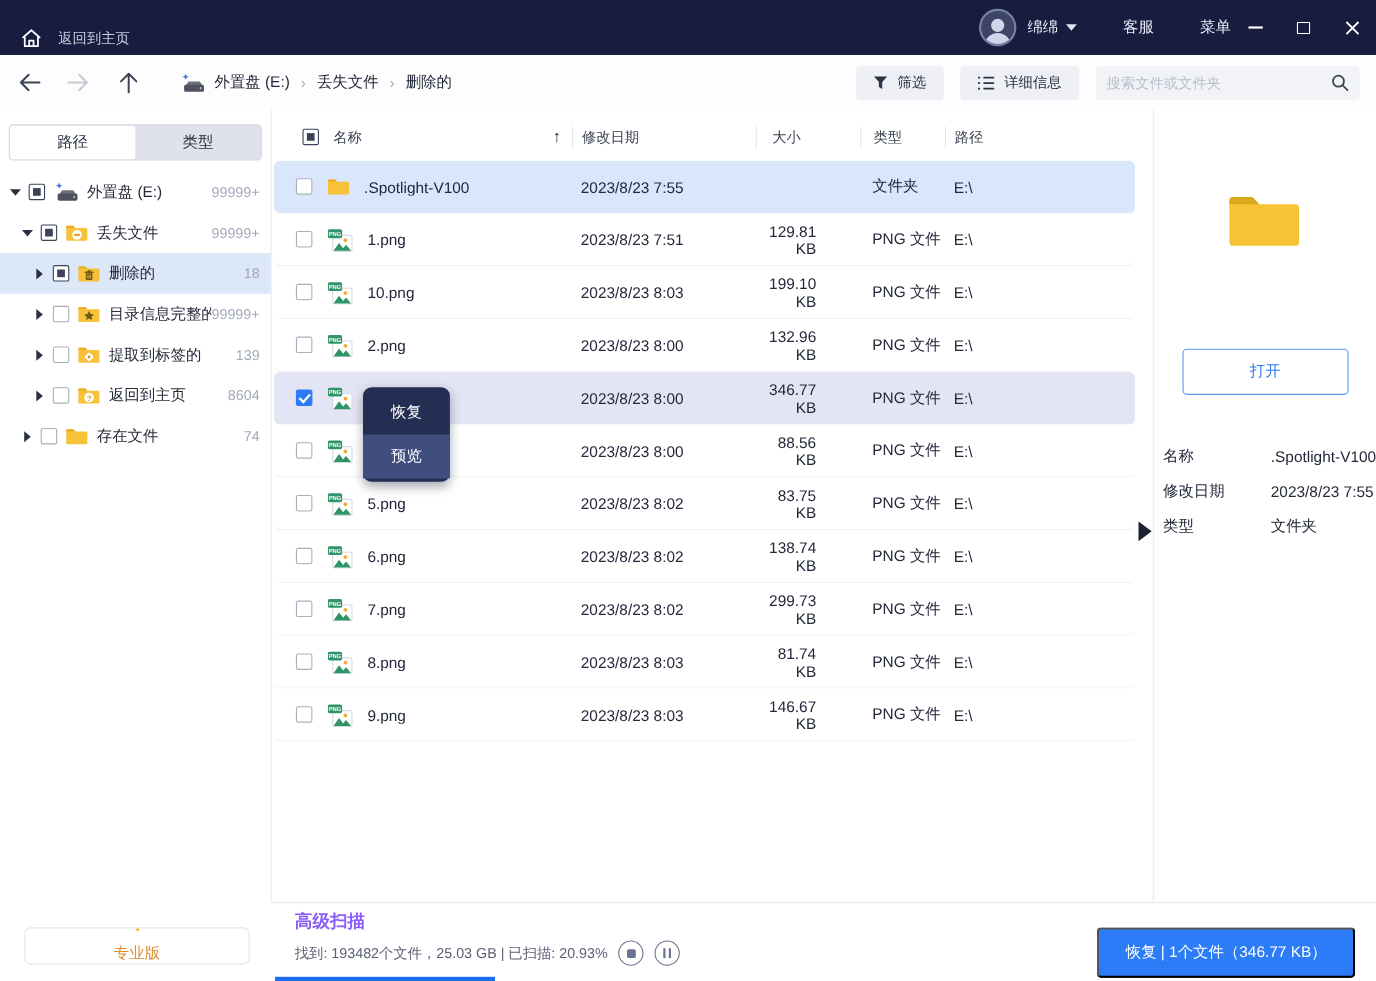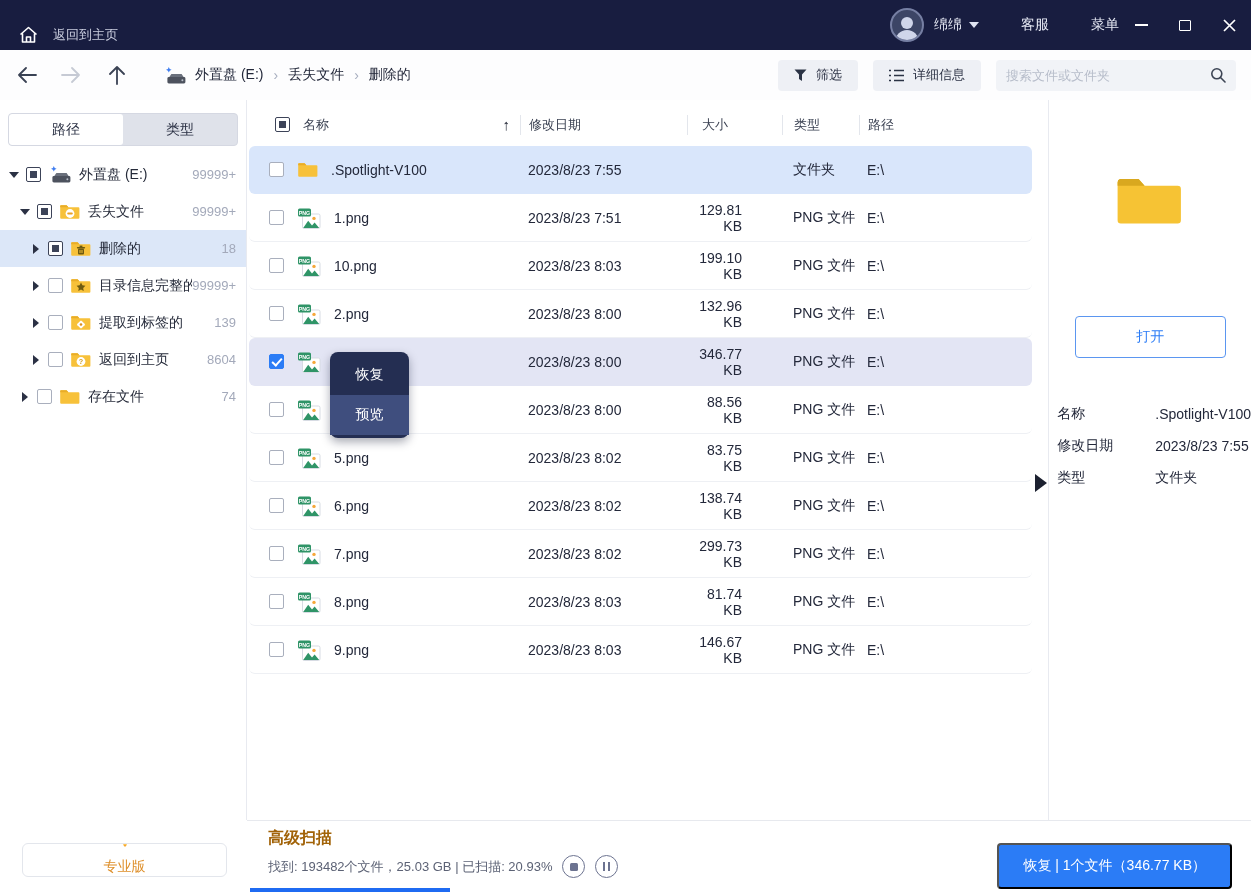--- a/index.html
+++ b/index.html
@@ -93,21 +93,21 @@
   .prop-row { display:flex; height:32px; align-items:center; }
   .prop-label { width:98px; font-size:14px; color:#23283a; flex:none; }
   .prop-value { font-size:14px; color:#23283a; white-space:nowrap; overflow:hidden; flex:1; }
   .collapse-arrow { position:absolute; left:-14px; top:374px; width:0; height:0; border-top:9px solid transparent; border-bottom:9px solid transparent; border-left:12px solid #1c2130; cursor:pointer; }
 
   
   .footer { position:absolute; left:0; top:820px; width:1251px; height:72px; background:#fff; }
   .footer::before { content:""; position:absolute; left:247px; right:0; top:0; height:1px; background:#e7e9ee; }
   .pro-btn { position:absolute; left:22px; top:23px; width:205px; height:34px; border:1px solid #e3e6ec; border-radius:6px; background:#fff; display:flex; align-items:center; justify-content:center; gap:11px; font-size:14px; color:#de8f2a; cursor:pointer;flex-direction:column; }
   .scan-block { position:absolute; left:268px; top:8px; }
-  .scan-title { font-size:16px; font-weight:bold; color:#a16207; }
+  .scan-title { font-size:16px; font-weight:bold; color:#8b5cf6; }
   .scan-line { display:flex; align-items:center; margin-top:6px; gap:10px; }
   .scan-stats { font-size:13px; color:#5c6275; }
   .circle-btn { width:23px; height:23px; border:1.5px solid #6c7390; border-radius:50%; display:flex; align-items:center; justify-content:center; cursor:pointer; }
   .ic-stop { width:8px; height:8px; background:#6c7390; border-radius:1.5px; }
   .ic-pause { display:flex; gap:3px; }
   .ic-pause i { width:2px; height:9px; background:#6c7390; }
   .recover-btn { position:absolute; right:19px; top:23px; height:46px; padding:0 24px; background:#2b7cf6; border-radius:4px; color:#ffffff; font-size:14px; display:flex; align-items:center; cursor:pointer; }
   .progress-done { position:absolute; left:250px; bottom:0; width:200px; height:4px; background:#1f6bf2; }
 </style>
 </head>

